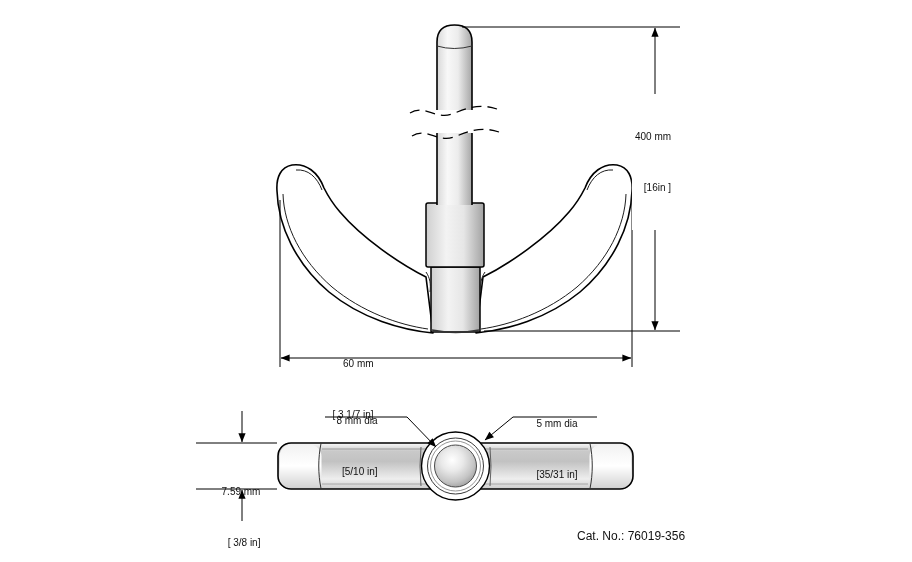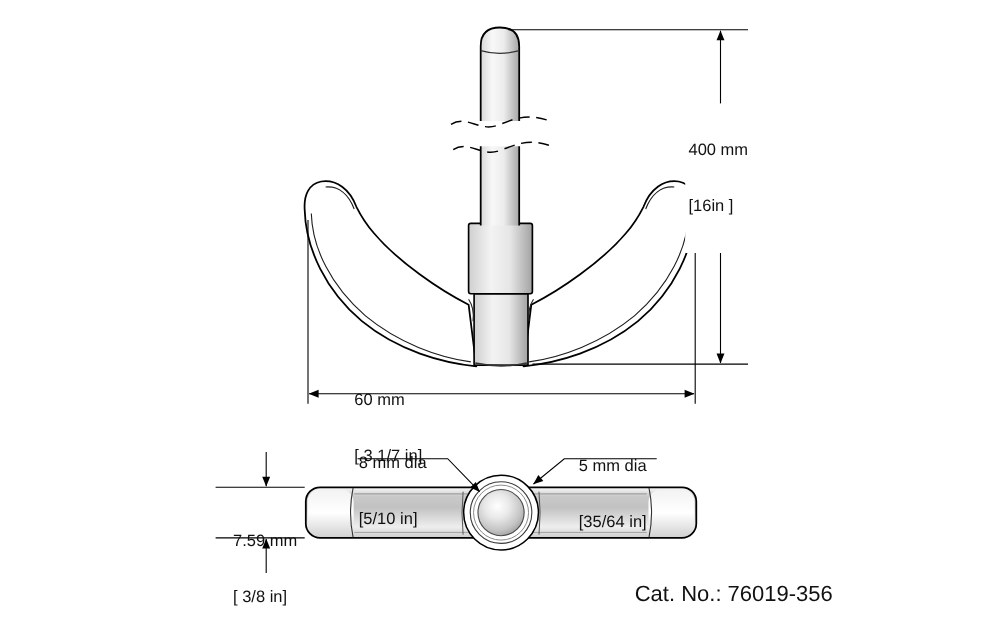--- a/index.html
+++ b/index.html
@@ -5,31 +5,31 @@
   html,body{margin:0;padding:0;background:#fff;}
   .page{
     position:relative;
     width:912px;height:562px;
     background:#ffffff;
     font-family:"Liberation Sans", sans-serif;
     overflow:hidden;
   }
   .lbl{
     position:absolute;
-    font-size:15px;
+    font-size:10px;
     line-height:17px;
     color:#111;
-    text-align:left;
+    text-align:right;
     transform:translateX(-50%);
     white-space:pre;
   }
   .lbl.bg{background:#ffffff;padding:0 3px;}
   .cat{
     position:absolute;
-    font-size:20px;
+    font-size:12px;
     color:#111;
     white-space:pre;
   }
   svg{position:absolute;left:0;top:0;}
 </style>
 </head>
 <body>
 
 <div class="page">
 
@@ -164,21 +164,21 @@
     <div>[ 3 1/7 in]</div>
   </div>
 
   <div class="lbl" style="left:357px;top:378px;">
     <div>8 mm dia</div>
     <div>[5/10 in]</div>
   </div>
 
   <div class="lbl" style="left:557px;top:381px;">
     <div>5 mm dia</div>
-    <div>[35/64 in]</div>
+    <div>[35/31 in]</div>
   </div>
 
   <div class="lbl" style="left:241px;top:449px;">
     <div>7.59 mm</div>
     <div>[ 3/8 in]</div>
   </div>
 
   <div class="cat" style="left:577px;top:529px;">Cat. No.: 76019-356</div>
 
 </div>

